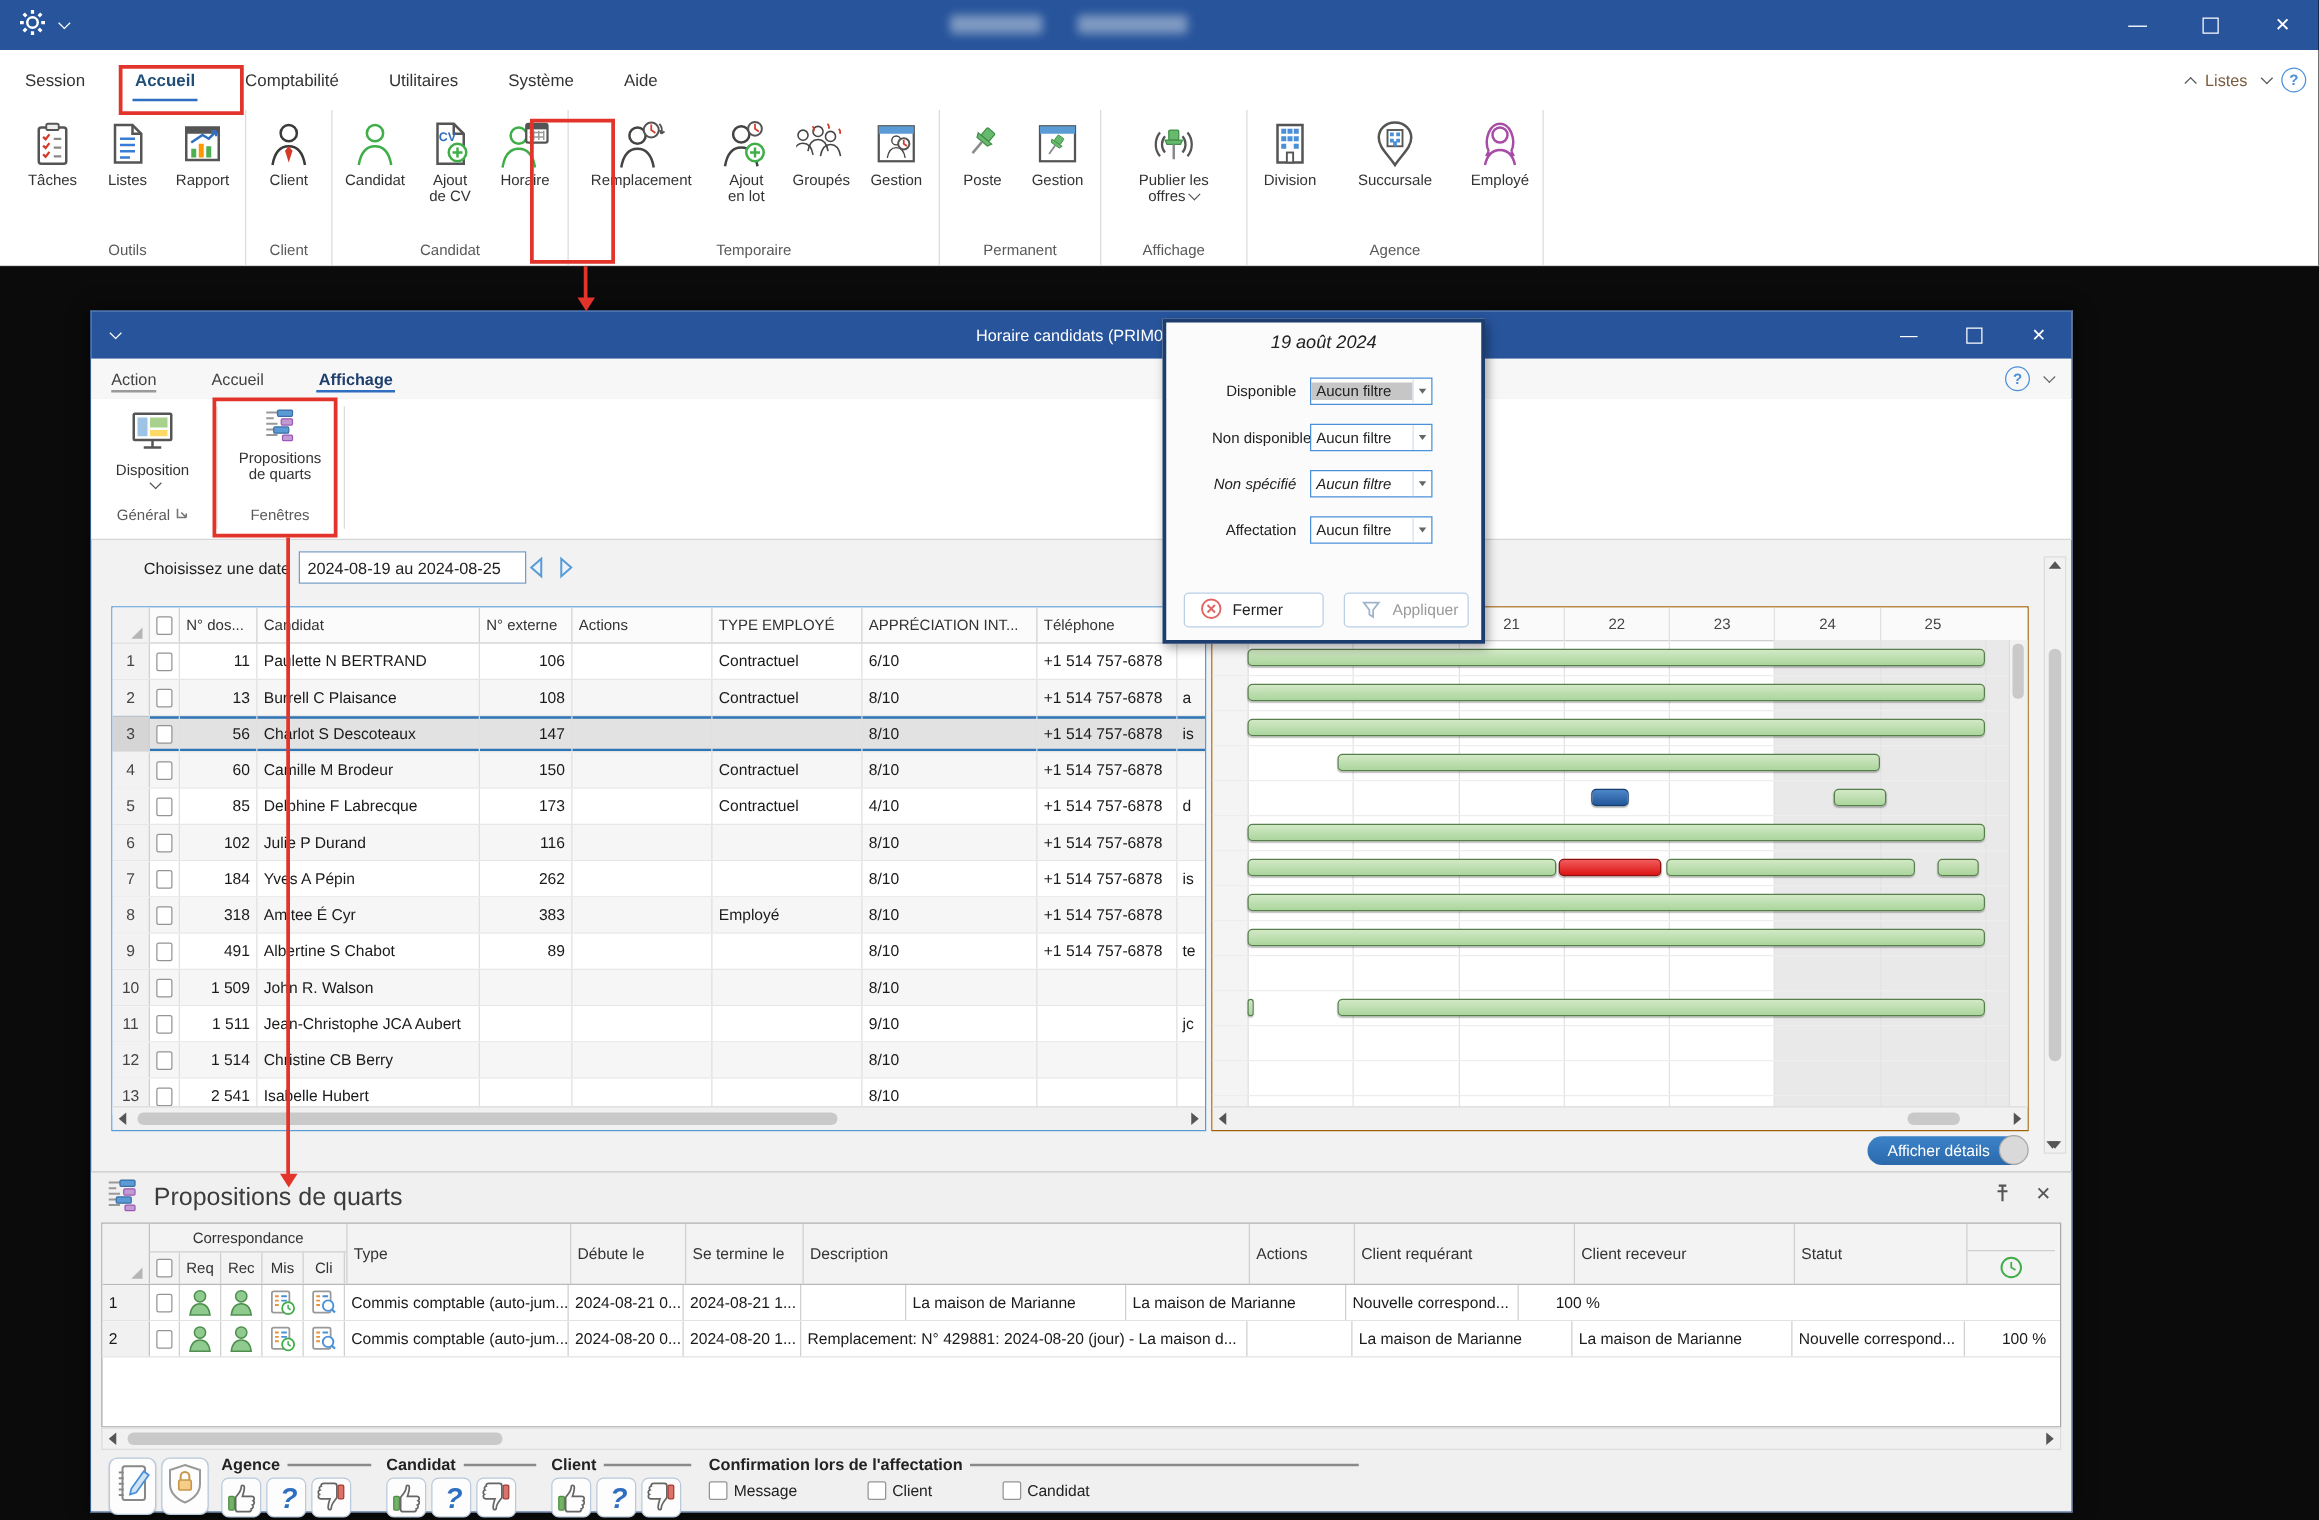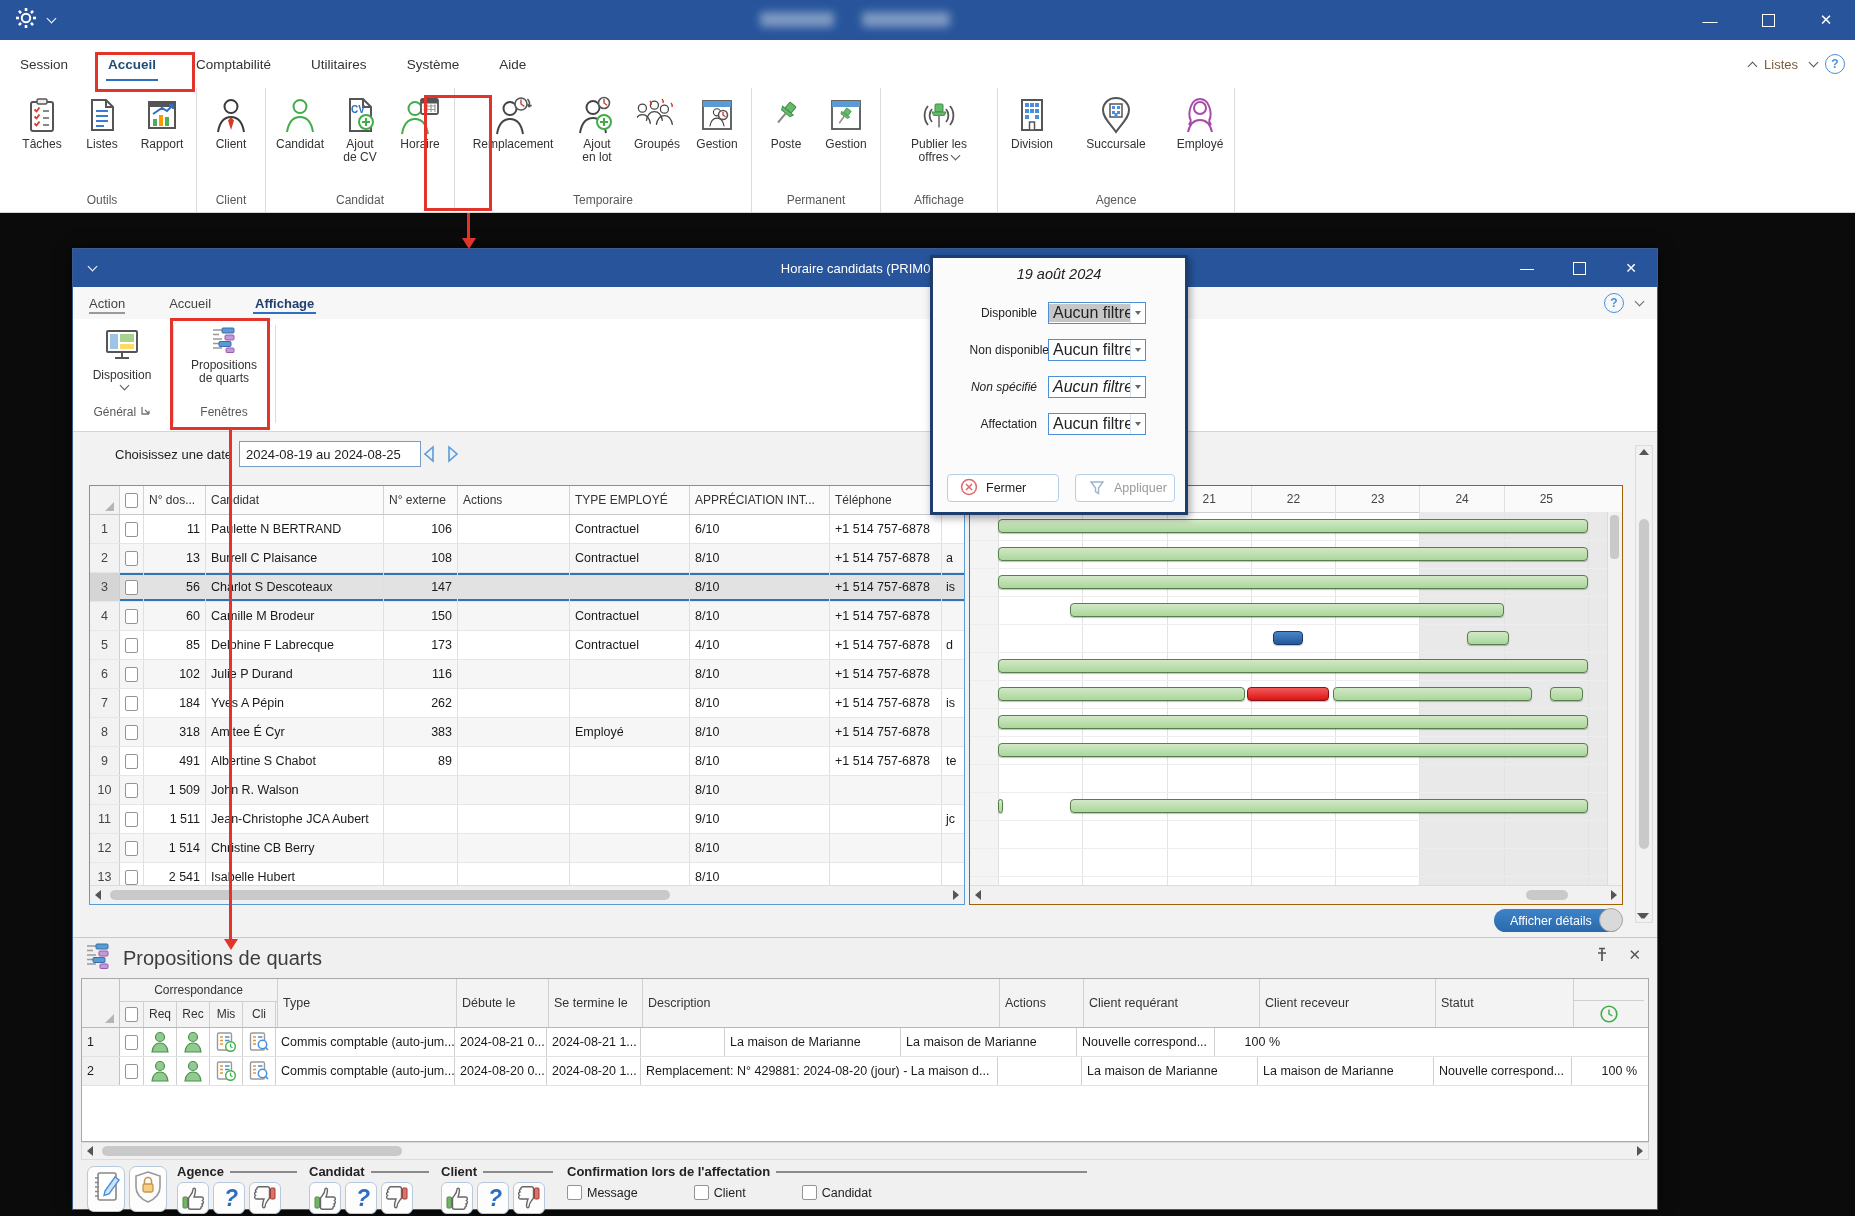--- a/index.html
+++ b/index.html
@@ -131,21 +131,21 @@
   .fline{flex:1;height:2px;background:#8a8a8a;}
   .fgbtns{display:flex;gap:4px;margin-top:3px;}
   .fgbtn{width:30px;height:30px;border:1px solid #b9c9dc;border-radius:6px;background:#fdfdfd;display:flex;align-items:center;justify-content:center;}
   .fchecks{display:flex;gap:56px;margin-top:6px;font-size:12.5px;color:#222;}
   .fcheck{display:flex;align-items:center;gap:5px;}
   
   .popup{position:absolute;left:930px;top:255px;width:258px;height:260px;background:#fbfbfb;border:3px solid #1d3d6e;box-sizing:border-box;z-index:40;box-shadow:2px 3px 8px rgba(0,0,0,.35);}
   .pop-title{text-align:center;font-size:14.5px;font-style:italic;color:#222;margin-top:8px;}
   .pop-row{position:absolute;left:0;width:100%;height:22px;display:flex;align-items:center;}
   .pop-label{position:absolute;right:148px;font-size:12px;color:#222;text-align:right;}
-  .pop-dd{position:absolute;left:115px;width:96px;height:20px;border:1px solid #4a90d9;background:#fff;display:flex;align-items:center;font-size:16px;color:#222;}
+  .pop-dd{position:absolute;left:115px;width:96px;height:20px;border:1px solid #4a90d9;background:#fff;display:flex;align-items:center;font-size:12px;color:#222;}
   .pop-dd .val{flex:1;padding:0 4px;overflow:hidden;white-space:nowrap;}
   .pop-dd.focused .val{background:#c6c6c6;}
   .dd-arrow{width:14px;height:100%;display:flex;align-items:center;justify-content:center;border-left:1px solid #d5e2f0;}
   .dd-arrow:before{content:"";width:0;height:0;border-left:3.5px solid transparent;border-right:3.5px solid transparent;border-top:4.5px solid #666;}
   .pop-btn{position:absolute;bottom:10px;height:28px;border:1px solid #b8cfe8;border-radius:4px;background:#fff;display:flex;align-items:center;gap:8px;padding:0 12px;font-size:12.5px;color:#222;box-sizing:border-box;}
   .pop-btn.disabled{color:#9a9a9a;}
   
   .ann{position:absolute;border:3px solid #e2342b;z-index:50;pointer-events:none;box-sizing:border-box;}
   .ann-line{position:absolute;width:3px;background:#e2342b;z-index:50;pointer-events:none;}
   .ann-head{position:absolute;width:0;height:0;border-left:7px solid transparent;border-right:7px solid transparent;border-top:11px solid #e2342b;z-index:50;pointer-events:none;}

